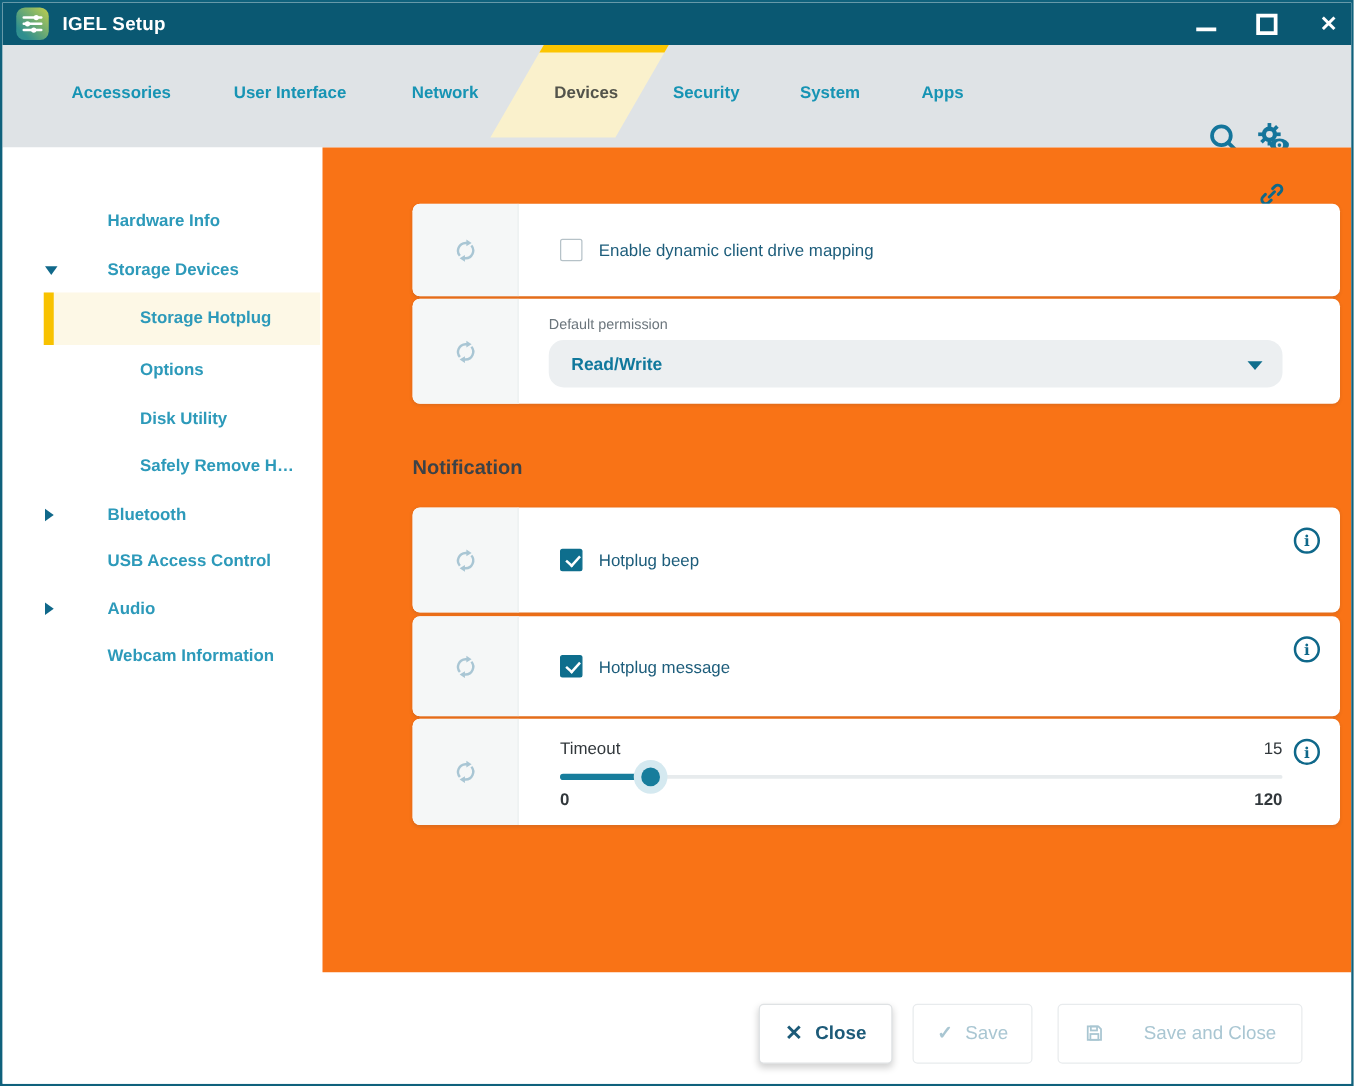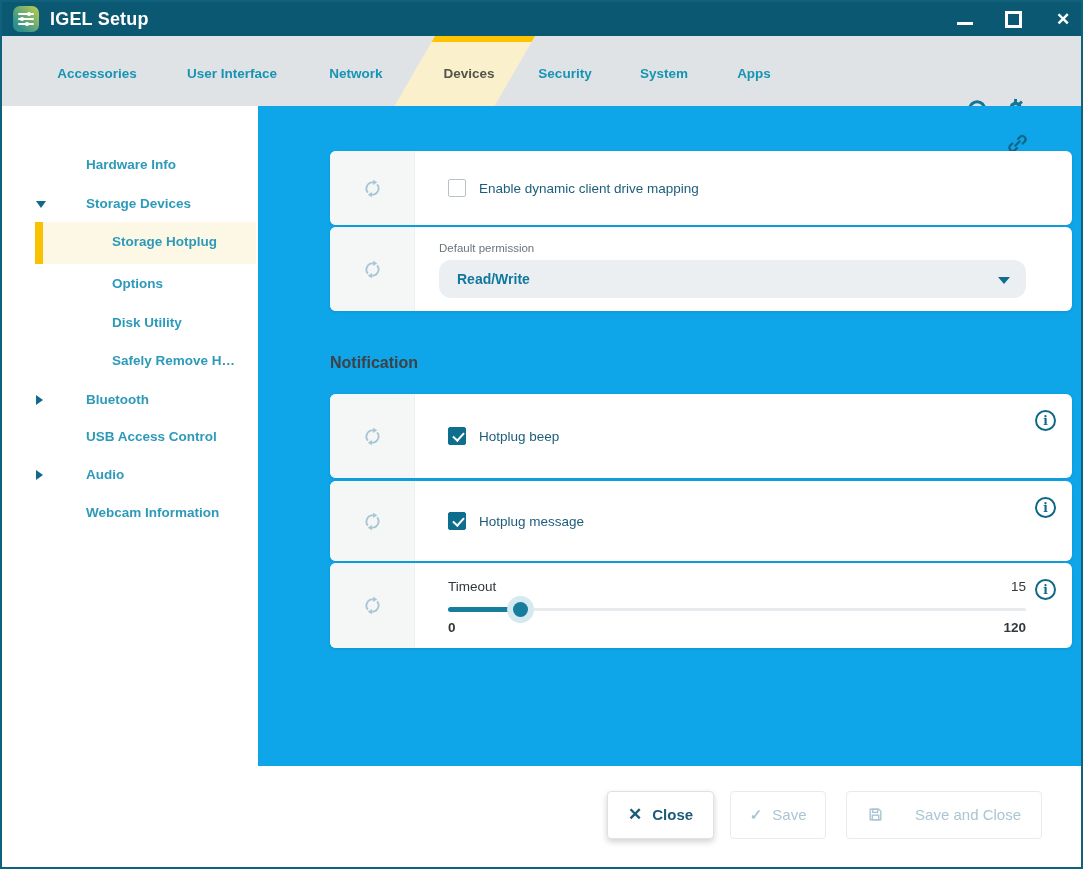--- a/index.html
+++ b/index.html
@@ -6,49 +6,49 @@
   .window{
     position:relative;width:1083px;height:869px;box-sizing:border-box;
     border:2px solid #0f617c;background:#fff;overflow:hidden;
     font-family:"Liberation Sans", sans-serif;
   }
   
   .titlebar{position:relative;height:34px;background:#0a5872;display:flex;align-items:center;}
   .app-logo{position:absolute;left:11px;top:4px;width:26px;height:26px;border-radius:7px;
     background:linear-gradient(45deg,#2f8f8f 20%,#7fb36a 65%,#c2ce4e 100%);}
   .app-logo svg{position:absolute;left:0;top:0;}
-  .titlebar-title{margin-left:48px;color:#ffffff;font-size:18px;font-weight:bold;letter-spacing:.2px;}
+  .titlebar-title{margin-left:48px;color:#ffffff;font-size:15px;font-weight:bold;letter-spacing:.2px;}
   .win-btn{position:absolute;top:0;height:34px;width:30px;display:flex;align-items:center;justify-content:center;cursor:pointer;}
   .btn-min{left:948px;} .btn-max{left:996px;} .btn-close{left:1046px;}
   .glyph-min{width:16px;height:0;border-bottom:3px solid #fff;margin-top:8px;}
   .glyph-max{width:11px;height:11px;border:3px solid #fff;}
   .glyph-close{color:#fff;font-size:17px;font-weight:bold;line-height:1;}
   
-  .tabbar{position:relative;height:70px;background:#dfe3e6;}
+  .tabbar{position:relative;height:82px;background:#dfe3e6;}
   .active-tab-shape{position:absolute;left:433px;top:0;width:100px;height:74px;
     background:#faf1cc;border-top:6px solid #fcc500;box-sizing:border-box;
     transform:skewX(-30deg);transform-origin:top left;}
   .tab{position:absolute;top:0;height:74px;display:flex;align-items:center;transform:translateX(-50%);
     color:#1794b4;font-size:13.5px;font-weight:bold;cursor:pointer;white-space:nowrap;}
   .tab.active{color:#53544b;}
   .tabbar-icon{position:absolute;top:60px;transform:translate(-50%,-50%);cursor:pointer;}
   .icon-search{left:977px;top:77px;} .icon-profile{left:1016px;top:77px;}
   
   .bodyrow{position:relative;display:flex;height:660px;}
   .sidebar{position:relative;width:256px;background:#ffffff;flex:none;}
   .side-item{position:absolute;left:0;width:100%;height:38px;line-height:38px;
     color:#2d9aba;font-size:13.5px;font-weight:bold;cursor:pointer;box-sizing:border-box;}
   .side-item .lbl{position:absolute;white-space:nowrap;}
   .lvl1 .lbl{left:84px;} .lvl2 .lbl{left:110px;}
   .tri{position:absolute;left:34px;top:50%;width:0;height:0;}
   .tri-down{margin-top:-3px;border-left:5.5px solid transparent;border-right:5.5px solid transparent;border-top:7px solid #10688a;}
   .tri-right{margin-top:-5.5px;border-top:5.5px solid transparent;border-bottom:5.5px solid transparent;border-left:7px solid #10688a;}
   .side-selected-band{position:absolute;left:33px;top:116px;width:221px;height:42px;background:#fdf8e6;border-left:8px solid #f8c200;box-sizing:border-box;}
   
-  .content{position:relative;flex:1;background:#0ea5e9;}
+  .content{position:relative;flex:1;background:#f97316;}
   .link-icon{position:absolute;left:748px;top:26px;cursor:pointer;}
   .card{position:absolute;left:72px;width:742px;background:#ffffff;border-radius:6px;
     box-shadow:0 1px 3px rgba(40,60,70,.14);display:flex;overflow:hidden;}
   .resetcol{width:84px;flex:none;background:#f5f7f7;border-right:1px solid #eceff0;
     display:flex;align-items:center;justify-content:center;}
   .cardbody{position:relative;flex:1;padding:0 46px 0 24px;display:flex;flex-direction:column;justify-content:center;}
   .card1{top:45px;height:74px;} .card2{top:121px;height:84px;}
   .card3{top:288px;height:84px;} .card4{top:375px;height:80px;} .card5{top:457px;height:85px;}
   .section-heading{position:absolute;left:72px;top:248px;color:#3c4247;font-size:16px;font-weight:bold;}
   .checkbox-row{display:flex;align-items:center;margin-left:9px;}

